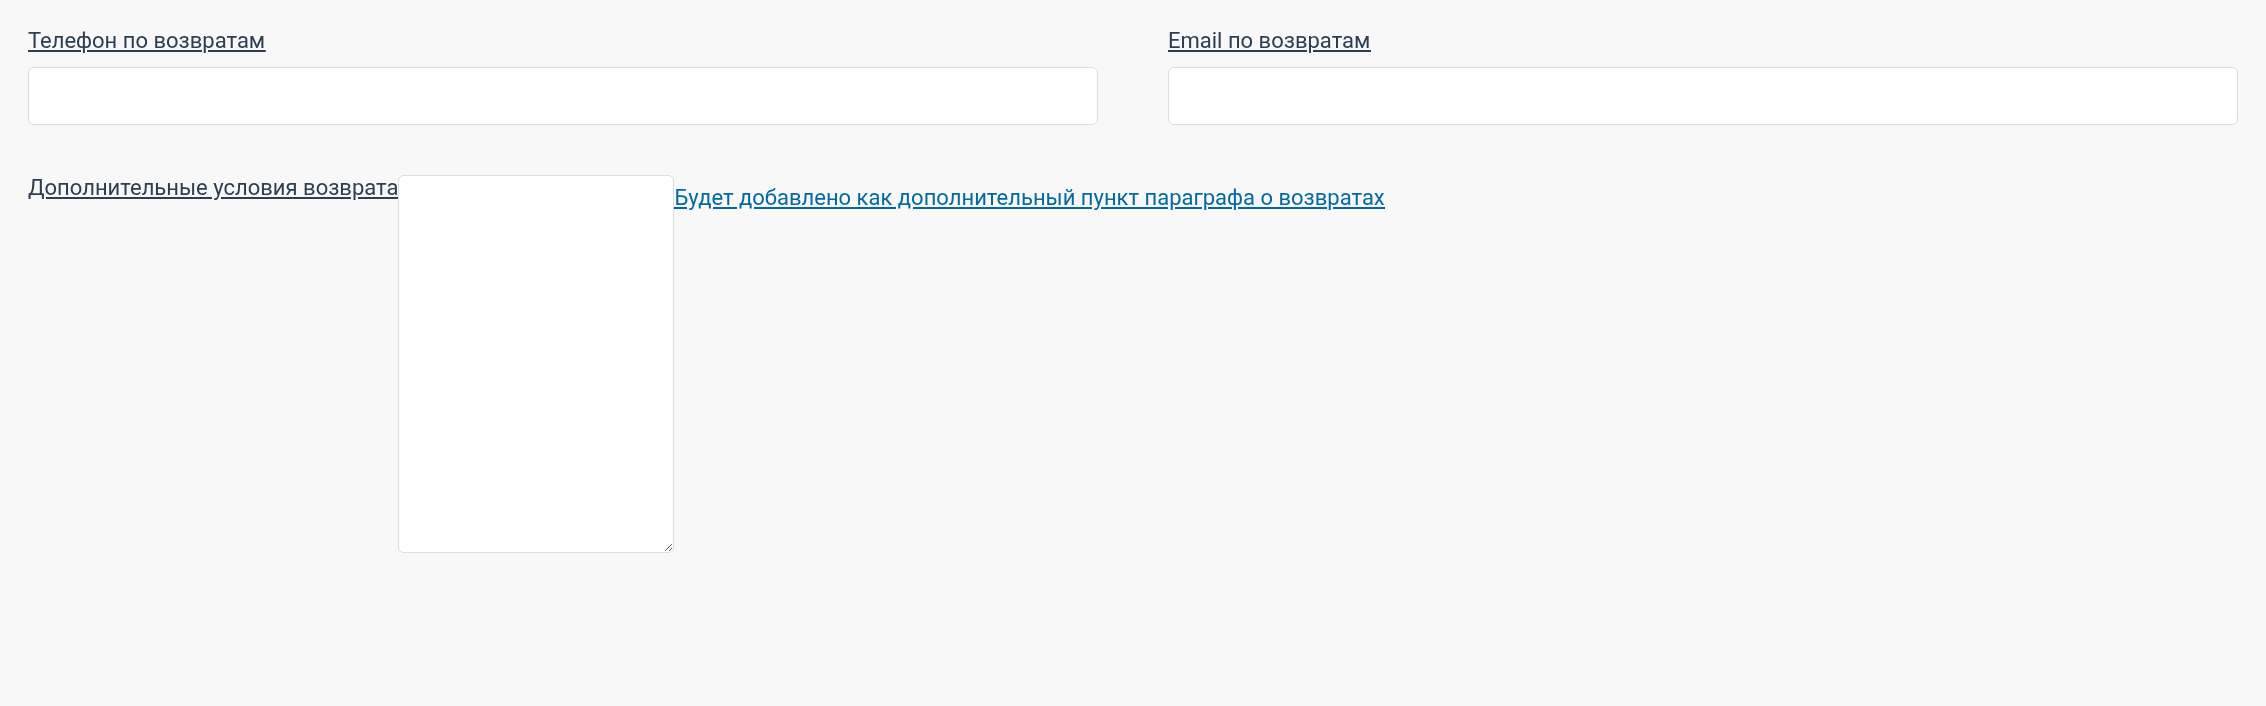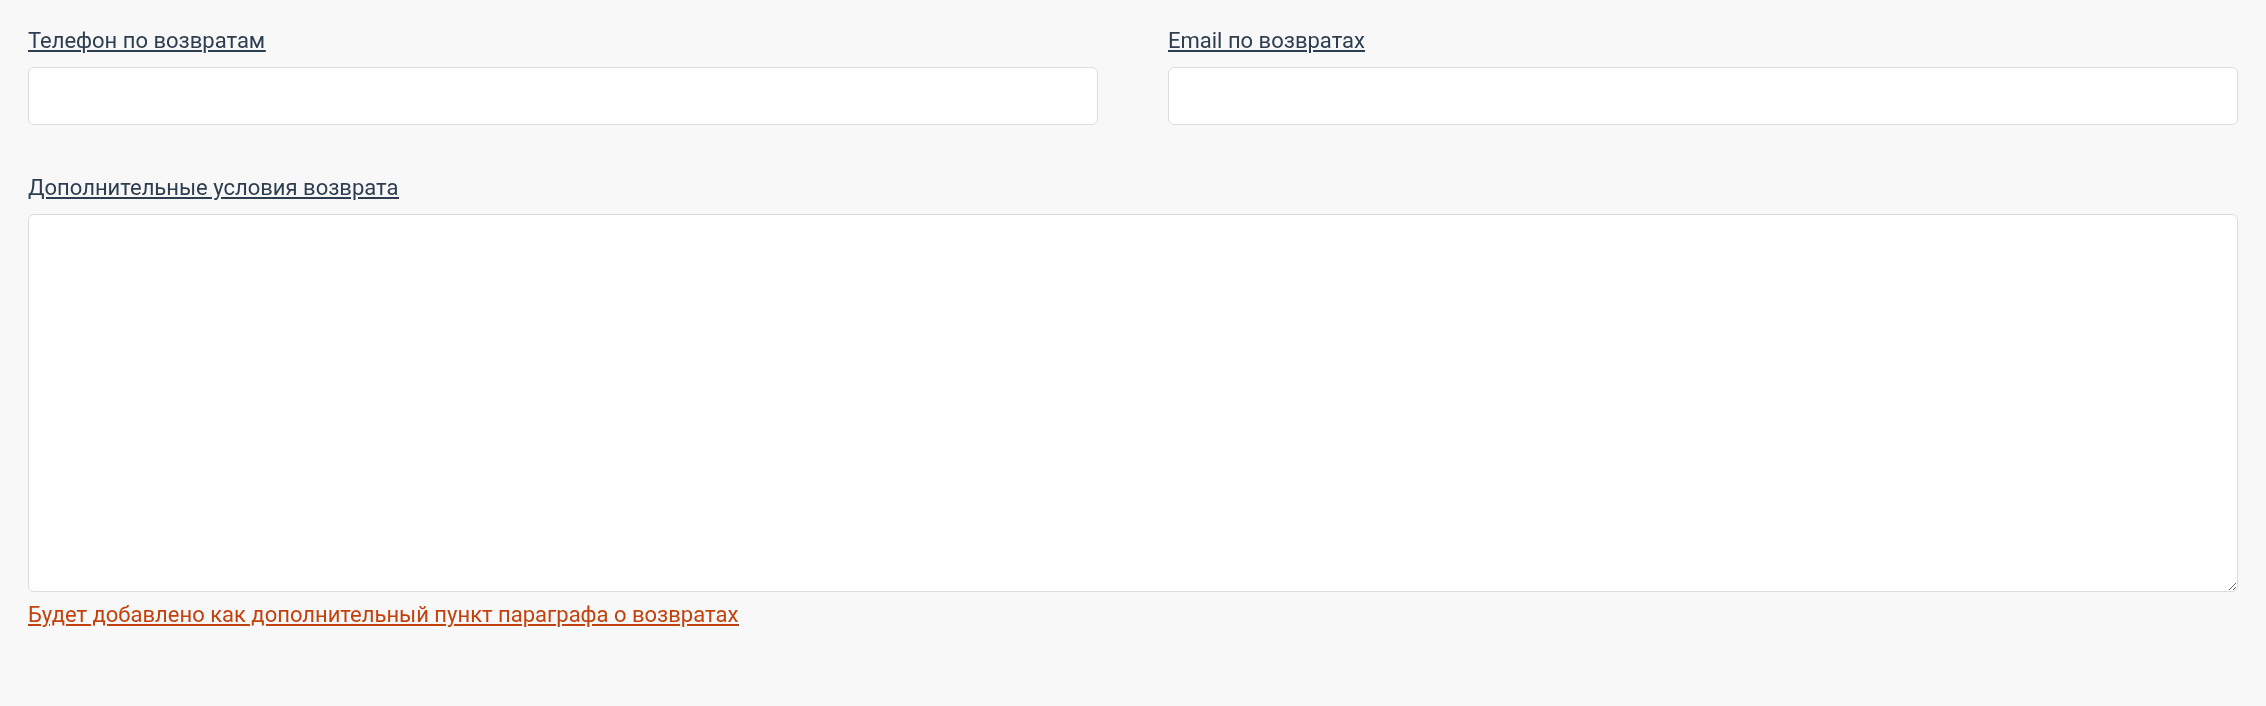--- a/index.html
+++ b/index.html
@@ -21,21 +21,20 @@
       margin-bottom: 50px;
     }
     .form-group {
       flex: 1;
       display: flex;
       flex-direction: column;
     }
     .form-group-full {
       width: 100%;
       display: flex;
-      flex-direction: column;
     }
     .form-label {
       color: #2c3e50;
       font-size: 22px;
       font-weight: 400;
       margin-bottom: 14px;
     }
     .form-input {
       background-color: #ffffff;
       border: 1px solid #dcdcdc;
@@ -53,36 +52,36 @@
       border-radius: 6px;
       height: 378px;
       padding: 12px 16px;
       font-size: 20px;
       font-family: inherit;
       color: #333;
       outline: none;
       resize: both;
     }
     .help-text {
-      color: #c2410c;
+      color: #0369a1;
       font-size: 22px;
       font-weight: 400;
       margin-top: 10px;
     }
   </style>
 </head>
 <body>
 
 <div class="form-row">
   <div class="form-group">
     <label class="form-label">Телефон по возвратам</label>
     <input type="text" class="form-input" value="" style="">
   </div>
   <div class="form-group">
-    <label class="form-label">Email по возвратах</label>
+    <label class="form-label">Email по возвратам</label>
     <input type="text" class="form-input" value="" style="">
   </div>
 </div>
 
 <div class="form-group-full">
   <label class="form-label">Дополнительные условия возврата</label>
   <textarea class="form-textarea" style=""></textarea>
   <div class="help-text">Будет добавлено как дополнительный пункт параграфа о возвратах</div>
 </div>
 

